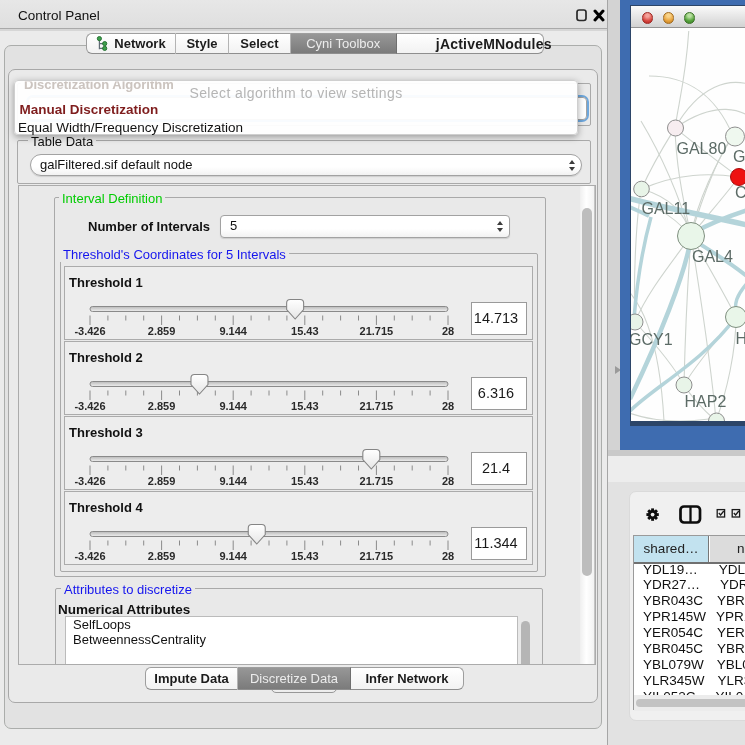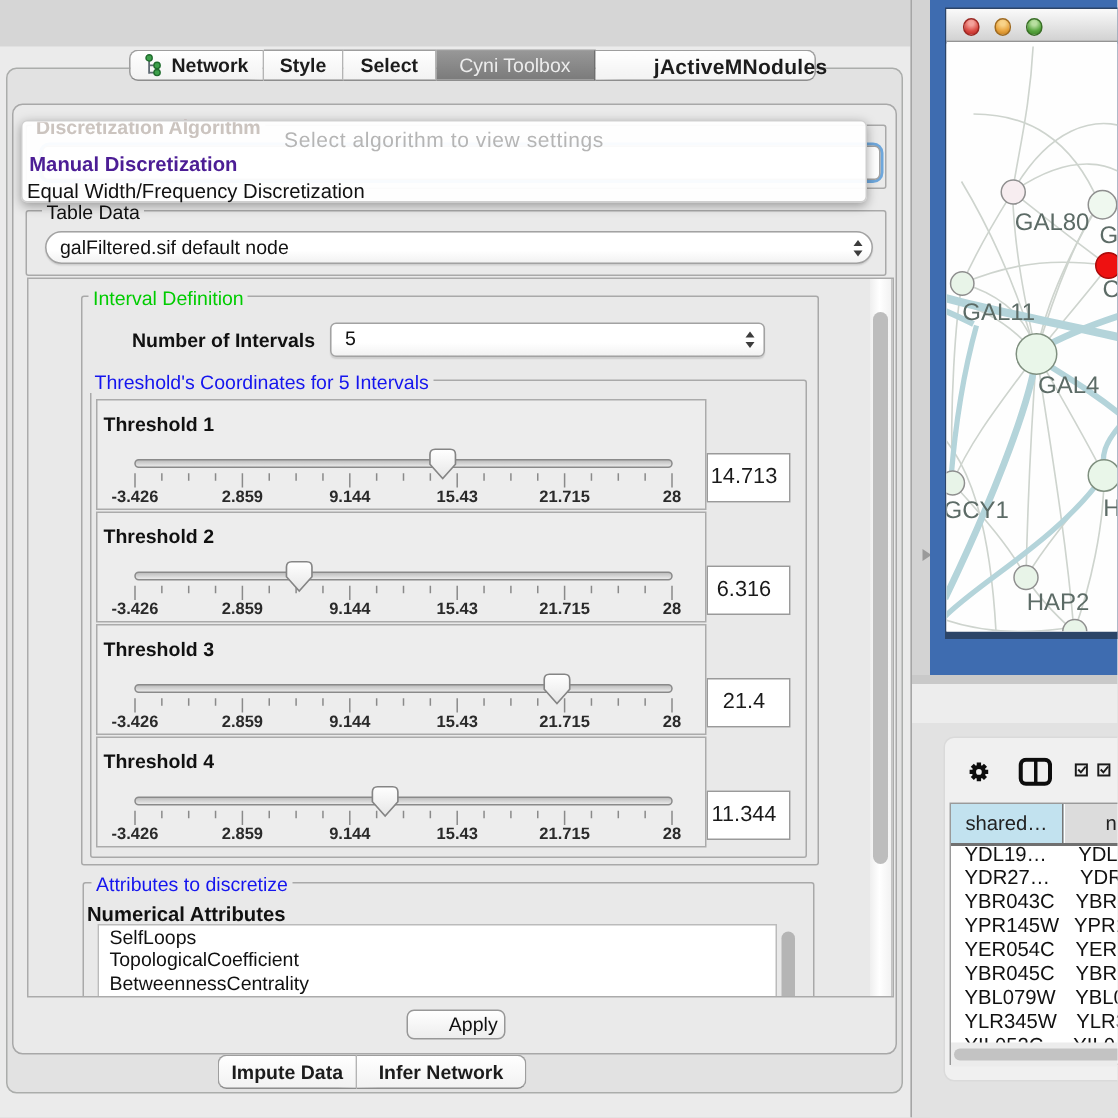--- a/index.html
+++ b/index.html
@@ -40,35 +40,35 @@
 .carr:after { content:""; position:absolute; top:7px; left:0;
   border-left:3.5px solid transparent; border-right:3.5px solid transparent; border-top:4.5px solid #3c3c3c; }
 
 
 #viewport { left:18px; top:185px; width:578px; height:480px; background:#e9e9e9;
   border:1px solid #ababab; overflow:hidden; }
 #vsb { left:580px; top:186px; width:15px; height:478px; background:linear-gradient(90deg,#efefef,#ffffff 45%,#f2f2f2); border-right:1px solid #c4c4c4;}
 #vsb .thumb { position:absolute; left:1.5px; top:22px; width:10px; height:368px; background:#bdbdbd; border-radius:5.5px; }
 
 
-.tpanel { position:absolute; left:45px; width:407px; height:74px; background:#ededed;
+.tpanel { position:absolute; left:45px; width:469px; height:74px; background:#ededed;
   border:1px solid #ababab; }
 .tpanel .tt { position:absolute; left:4px; top:8px; font-size:13px; font-weight:bold; color:#111; }
 .vfield { position:absolute; left:405.5px; top:35px; width:56px; height:33px; background:#fff;
   border:1px solid #9a9a9a; font-size:14.5px; color:#1a1a1a; text-align:center;
   line-height:31px; padding-right:5px; }
 
 #applybtn { left:271px; top:673px; width:66px; height:20px; background:linear-gradient(#ffffff,#ededed);
   border:1px solid #989898; border-radius:5px; text-align:center; font-size:13px; line-height:18px; color:#111;padding-left:23px; }
 
 
 #popup { left:14px; top:80px; width:564px; height:55px; background:rgba(255,255,255,0.95);
   border:1px solid #cfcfcf; border-radius:4px; box-shadow:0 2px 7px rgba(0,0,0,0.35); }
 #popup .i1 { position:absolute; left:0; right:0; top:4px; text-align:center; color:#b5b5b5; font-size:14px; letter-spacing:0.4px; }
-#popup .i2 { position:absolute; left:4.5px; top:21px; font-weight:bold; font-size:13.5px; color:#4c1d95; }
+#popup .i2 { position:absolute; left:4.5px; top:21px; font-weight:bold; font-size:13.5px; color:#7f1d1d; }
 #popup .i3 { position:absolute; left:3px; top:39px; font-size:13.5px; color:#111; }
 
 
 #gap { left:607px; top:0; width:13px; height:745px; background:#d3d3d3; border-left:1px solid #a6a6a6; }
 #netframe { left:620px; top:0; width:125px; height:449.5px; background:#3e6cb0; }
 #netwin { left:631px; top:6px; width:114px; height:415px; background:#fff; }
 #nettitle { left:631px; top:6px; width:114px; height:21.5px;
   background:linear-gradient(#fafafa,#d2d2d2); border-bottom:1px solid #949494; }
 .light { position:absolute; top:6.2px; width:11.8px; height:11.8px; border-radius:50%; }
 #canvas { left:631px; top:28.5px; width:114px; height:392.5px; background:#fefefe; overflow:hidden; }
@@ -80,20 +80,27 @@
 #tpheader .t { position:absolute; left:26px; top:6px; font-size:13.5px; color:#1a1a1a; }
 #tablecard { left:629px; top:491px; width:140px; height:230px; background:#f0f0f0; border-radius:7px;
   border:1px solid #dadada; }
 </style>
 </head>
 <body>
 <div id="stage">
 
   <div class="abs" id="leftbg"></div>
   <div class="abs" id="tabpane"></div>
+  <div class="abs" id="titlebar">
+      <div class="t">Control Panel</div>
+    <svg class="abs" style="left:576px;top:9px" width="30" height="13" viewBox="0 0 30 13">
+      <rect x="1" y="1" width="9" height="10.5" rx="2.2" fill="none" stroke="#2a2a2a" stroke-width="1.7"></rect>
+      <path d="M19 2 L27 11 M27 2 L19 11" stroke="#000" stroke-width="3" stroke-linecap="round"></path>
+    </svg>
+  </div>
 
   <div class="abs tabrow" style="left:86px; top:33px; width:458px; height:21px;">
     <div class="seg first" style="width:90px;">
       <svg width="12" height="15" viewBox="0 0 12 15" style="margin-right:6px;">
         <path d="M3.4 3 V13.2 M3.4 7.6 H7.6 M3.4 12.4 H7.6" stroke="#5f6b74" stroke-width="1.2" fill="none"></path>
         <circle cx="3.4" cy="2.6" r="2.1" fill="#3da04b" stroke="#1f6b2d" stroke-width="0.9"></circle>
         <circle cx="8.7" cy="7.6" r="2.1" fill="#3da04b" stroke="#1f6b2d" stroke-width="0.9"></circle>
         <circle cx="8.7" cy="12.4" r="2.1" fill="#3da04b" stroke="#1f6b2d" stroke-width="0.9"></circle>
       </svg>
       Network</div>
@@ -308,33 +315,33 @@
           <text x="383" y="39.5" font-size="11px" text-anchor="middle" fill="#2a2a2a" font-weight="bold" font-family="Liberation Sans, sans-serif">28</text>
           <path d="M 183.25749379494684 8 q0,-3.5 3.5,-3.5 h10 q3.5,0 3.5,3.5 v6.5 l-8.5,9.5 -8.5,-9.5 z" fill="url(#th3)" stroke="#858585" stroke-width="1.1"></path>
         </svg>
       </div>
 
     <div class="group" style="left:36px; top:402px; width:488px; height:90px; background:#e9e9e9;"></div>
     <div class="gtitle" style="left:42px; top:396px; color:#1515ee; background:#e9e9e9;">Attributes to discretize</div>
     <div class="abs" style="left:39px; top:416px; font-size:13.5px; font-weight:bold; color:#111;">Numerical Attributes</div>
     <div class="abs" style="left:46px; top:430px; width:453px; height:58px; background:#fff; border:1px solid #bbb; font-size:13px; color:#111;">
       <div style="padding-left:7px; height:15.3px; line-height:16px;">SelfLoops</div>
-      <div style="padding-left:7px; height:15.3px; line-height:16px;">TopologicalCoefficient</div>
       <div style="padding-left:7px; height:15.3px; line-height:16px;">BetweennessCentrality</div>
       </div>
     <div class="abs" style="left:502px; top:435px; width:8.5px; height:50px; background:#b5b5b5; border-radius:4.5px;"></div>
   </div>
   <div class="abs" id="vsb">
       <div class="thumb"></div>
     </div>
 
   <div class="abs" id="applybtn">Apply</div>
 
-  <div class="abs tabrow" style="left:145px; top:703px; width:319px; height:23px;">
+  <div class="abs tabrow" style="left:145px; top:667px; width:319px; height:23px;">
     <div class="seg first" style="width:93px;">Impute Data</div>
+    <div class="seg dark" style="width:113px;">Discretize Data</div>
     <div class="seg last" style="width:113px;">Infer Network</div>
   </div>
 
   <div class="abs" style="left:21px; top:77px; z-index:6; color:#cbc4bf; font-weight:bold; font-size:13px; padding:0 3px; clip-path:inset(4.5px 0 0 0);">Discretization Algorithm</div>
   <div class="abs" id="popup">
     <div class="i1">Select algorithm to view settings</div>
     <div class="i2">Manual Discretization</div>
     <div class="i3">Equal Width/Frequency Discretization</div>
   </div>
 

